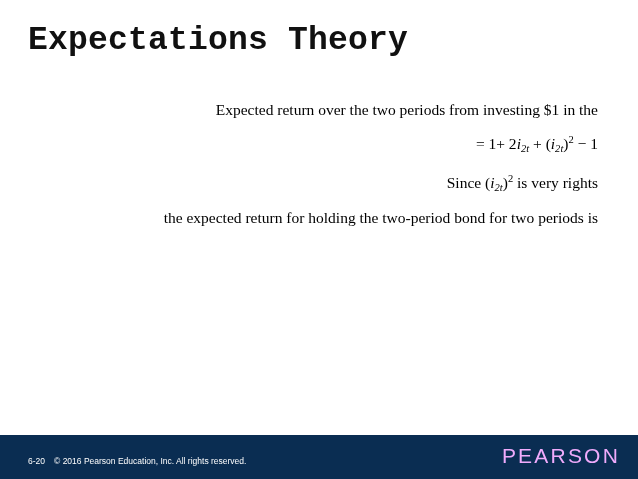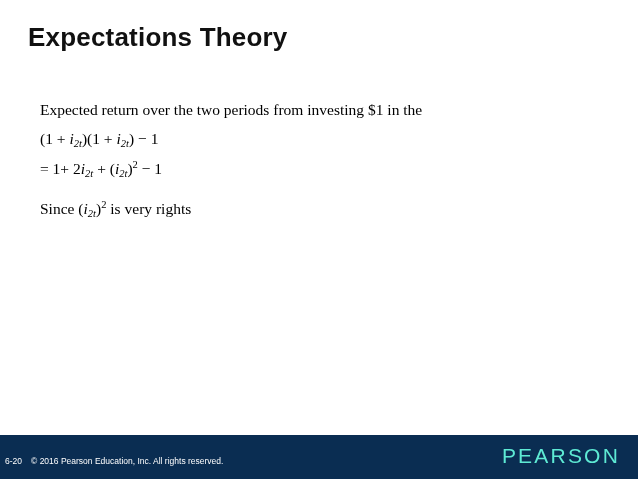--- a/index.html
+++ b/index.html
@@ -17,32 +17,32 @@
     position: relative;
     width: 638px;
     height: 479px;
     background: #ffffff;
     box-sizing: border-box;
   }
   .slide-title {
     position: absolute;
     top: 22px;
     left: 28px;
-    font-family: Liberation Sans, sans-serif;
+    font-family: Liberation Mono, monospace;
     font-weight: bold;
-    font-size: 26px;
+    font-size: 33px;
     color: #111111;
     letter-spacing: 0.2px;
   }
   .body-area {
     position: absolute;
     top: 98px;
     left: 40px;
     width: 558px;
-    text-align: left;
+    text-align: right;
     color: #000000;
     font-size: 15.5px;
     line-height: 1.55;
   }
   .line {
     display: block;
     white-space: nowrap;
   }
   .math {
     font-family: "Liberation Serif", serif;
@@ -65,39 +65,39 @@
   .footer-bar {
     position: absolute;
     left: 0;
     bottom: 0;
     width: 638px;
     height: 44px;
     background: #0a2d52;
   }
   .footer-left {
     position: absolute;
-    left: 5px;
+    left: 28px;
     bottom: 13px;
     font-family: "Liberation Sans", sans-serif;
     font-size: 8.5px;
     color: #ffffff;
     white-space: nowrap;
     margin-top: 39px;
   }
   .slide-number {
     margin-right: 9px;
   }
   .pearson-logo {
     position: absolute;
     right: 18px;
     bottom: 11px;
     font-family: "Liberation Sans", sans-serif;
     font-size: 21px;
     letter-spacing: 2.2px;
-    color: #5eead4;
+    color: #f0abfc;
     font-weight: normal;
   }
   .divider {
     position: absolute;
     left: 0;
     bottom: 44px;
     width: 638px;
     height: 1px;
     background: #ffffff;
   }
@@ -108,35 +108,35 @@
 <div class="slide">
 
   <div class="slide-title">Expectations Theory</div>
 
   <div class="body-area">
 
     <span class="line">Expected return over the two periods from investing $1 in the</span>
 
     <div class="gap-s"></div>
 
-    <span class="line math"><span>(1 + </span><i class="var">i</i><sub>2t</sub><span>)(1 + </span><i class="var">i</i><sub>2t</sub><span>) − 1</span></span>
 
     <div class="gap-s"></div>
 
     <span class="line math">= 1+ 2<i class="var">i</i><sub>2t</sub> + (<i class="var">i</i><sub>2t</sub>)<sup>2</sup> − 1</span>
 
     <div class="gap-s"></div>
 
 
     <div class="gap-m"></div>
 
     <span class="line math"><span>Since (</span><i class="var">i</i><sub>2t</sub><span>)</span><sup>2</sup><span> is very rights</span></span>
 
     <div class="gap-m"></div>
 
+    <span class="line">the expected return for holding the two-period bond for two periods is</span>
 
     <div class="gap-s"></div>
 
 
   </div>
 
   <div class="divider"></div>
 
   <div class="footer-bar">
     <div class="footer-left">

